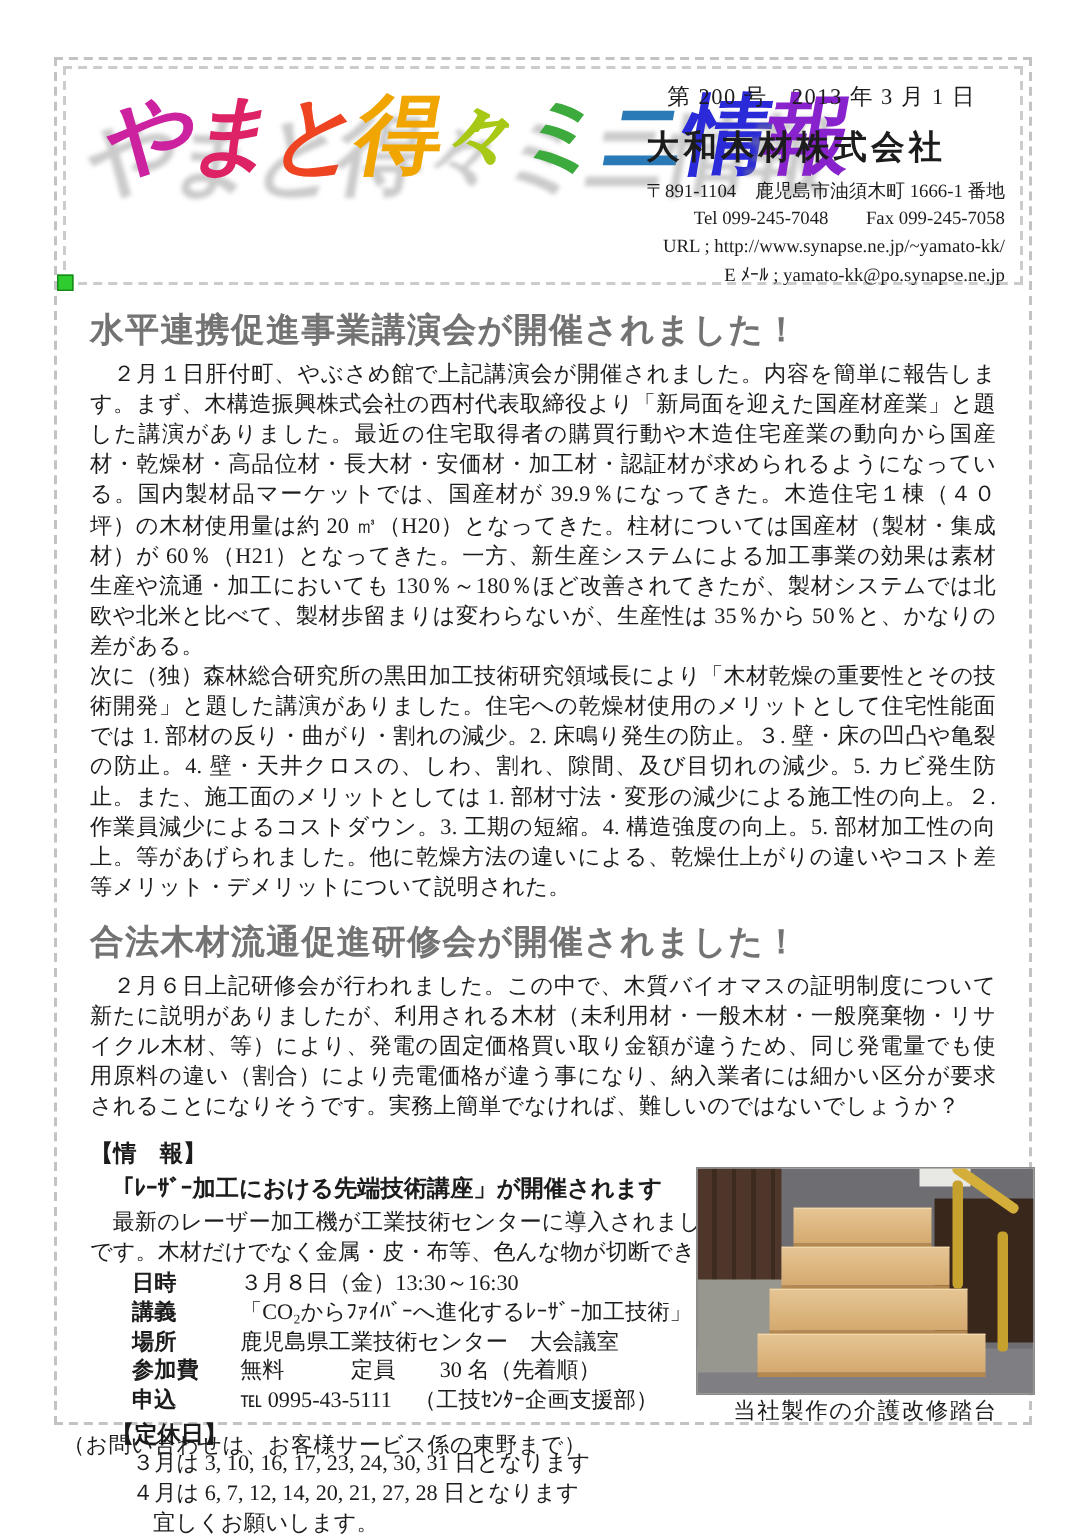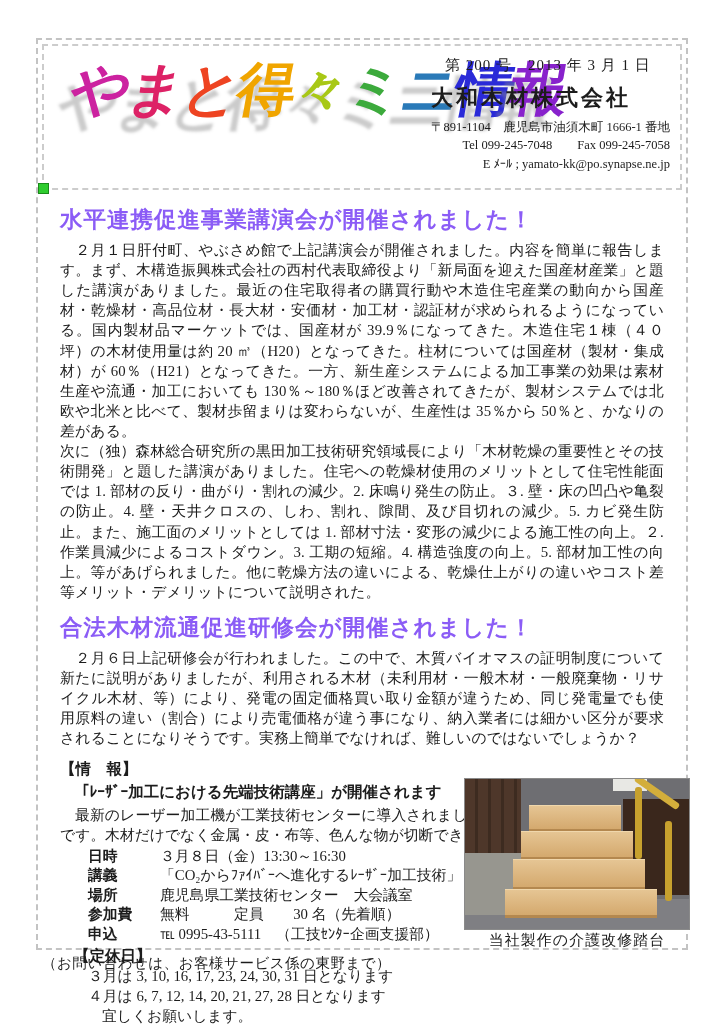--- a/index.html
+++ b/index.html
@@ -39,21 +39,21 @@
   .company-name{
     font-size:22px;font-weight:bold;letter-spacing:3px;margin-bottom:4px;
     font-family:"Liberation Serif","DejaVu Serif",serif;text-align:left;
   }
   .contact-line{font-size:12.5px;}
   
   .content{padding:8px 22px 0 22px;}
   .article-title{
     font-family:"DejaVu Sans","Liberation Sans",sans-serif;
     font-size:22.5px;font-weight:bold;letter-spacing:1px;
-    margin:2px 0 5px 0;color:#8b5cf6;
+    margin:2px 0 5px 0;color:#737373;
   }
   .article p{
     font-size:14.8px;line-height:1.36;margin:0;text-align:justify;
     letter-spacing:0.2px;
   }
   .article{margin-bottom:10px;}
   .info-label,.holiday-label{
     font-family:"DejaVu Sans","Liberation Sans",sans-serif;
     font-weight:bold;font-size:15.5px;margin-top:2px;
   }
@@ -104,20 +104,21 @@
 
   <div class="header-box">
     <div class="logo">
       <span style="color: rgb(204, 34, 160);">や</span><span style="color: rgb(221, 34, 102);">ま</span><span style="color: rgb(238, 68, 34);">と</span><span style="color: rgb(240, 165, 0);">得</span><span style="color: rgb(168, 200, 22);">々</span><span style="color: rgb(60, 170, 60);">ミ</span><span style="color: rgb(42, 122, 184);">ニ</span><span style="color: rgb(42, 42, 216);">情</span><span style="color: rgb(136, 34, 204);">報</span>
     </div>
     <div class="header-right">
       <div class="issue-line">第 200 号　2013 年 3 月 1 日</div>
       <div class="company-name">大和木材株式会社</div>
       <div class="contact-line">〒891-1104　鹿児島市油須木町 1666-1 番地</div>
       <div class="contact-line">Tel 099-245-7048　　Fax 099-245-7058</div>
+      <div class="contact-line">URL ; http://www.synapse.ne.jp/~yamato-kk/</div>
       <div class="contact-line">E ﾒｰﾙ ; yamato-kk@po.synapse.ne.jp</div>
     </div>
     <div class="green-handle"></div>
   </div>
 
   <div class="content">
 
     <div class="article">
       <div class="article-title">水平連携促進事業講演会が開催されました！</div>
       <p>　２月１日肝付町、やぶさめ館で上記講演会が開催されました。内容を簡単に報告します。まず、木構造振興株式会社の西村代表取締役より「新局面を迎えた国産材産業」と題した講演がありました。最近の住宅取得者の購買行動や木造住宅産業の動向から国産材・乾燥材・高品位材・長大材・安価材・加工材・認証材が求められるようになっている。国内製材品マーケットでは、国産材が 39.9％になってきた。木造住宅１棟（４０坪）の木材使用量は約 20 ㎥（H20）となってきた。柱材については国産材（製材・集成材）が 60％（H21）となってきた。一方、新生産システムによる加工事業の効果は素材生産や流通・加工においても 130％～180％ほど改善されてきたが、製材システムでは北欧や北米と比べて、製材歩留まりは変わらないが、生産性は 35％から 50％と、かなりの差がある。</p>

